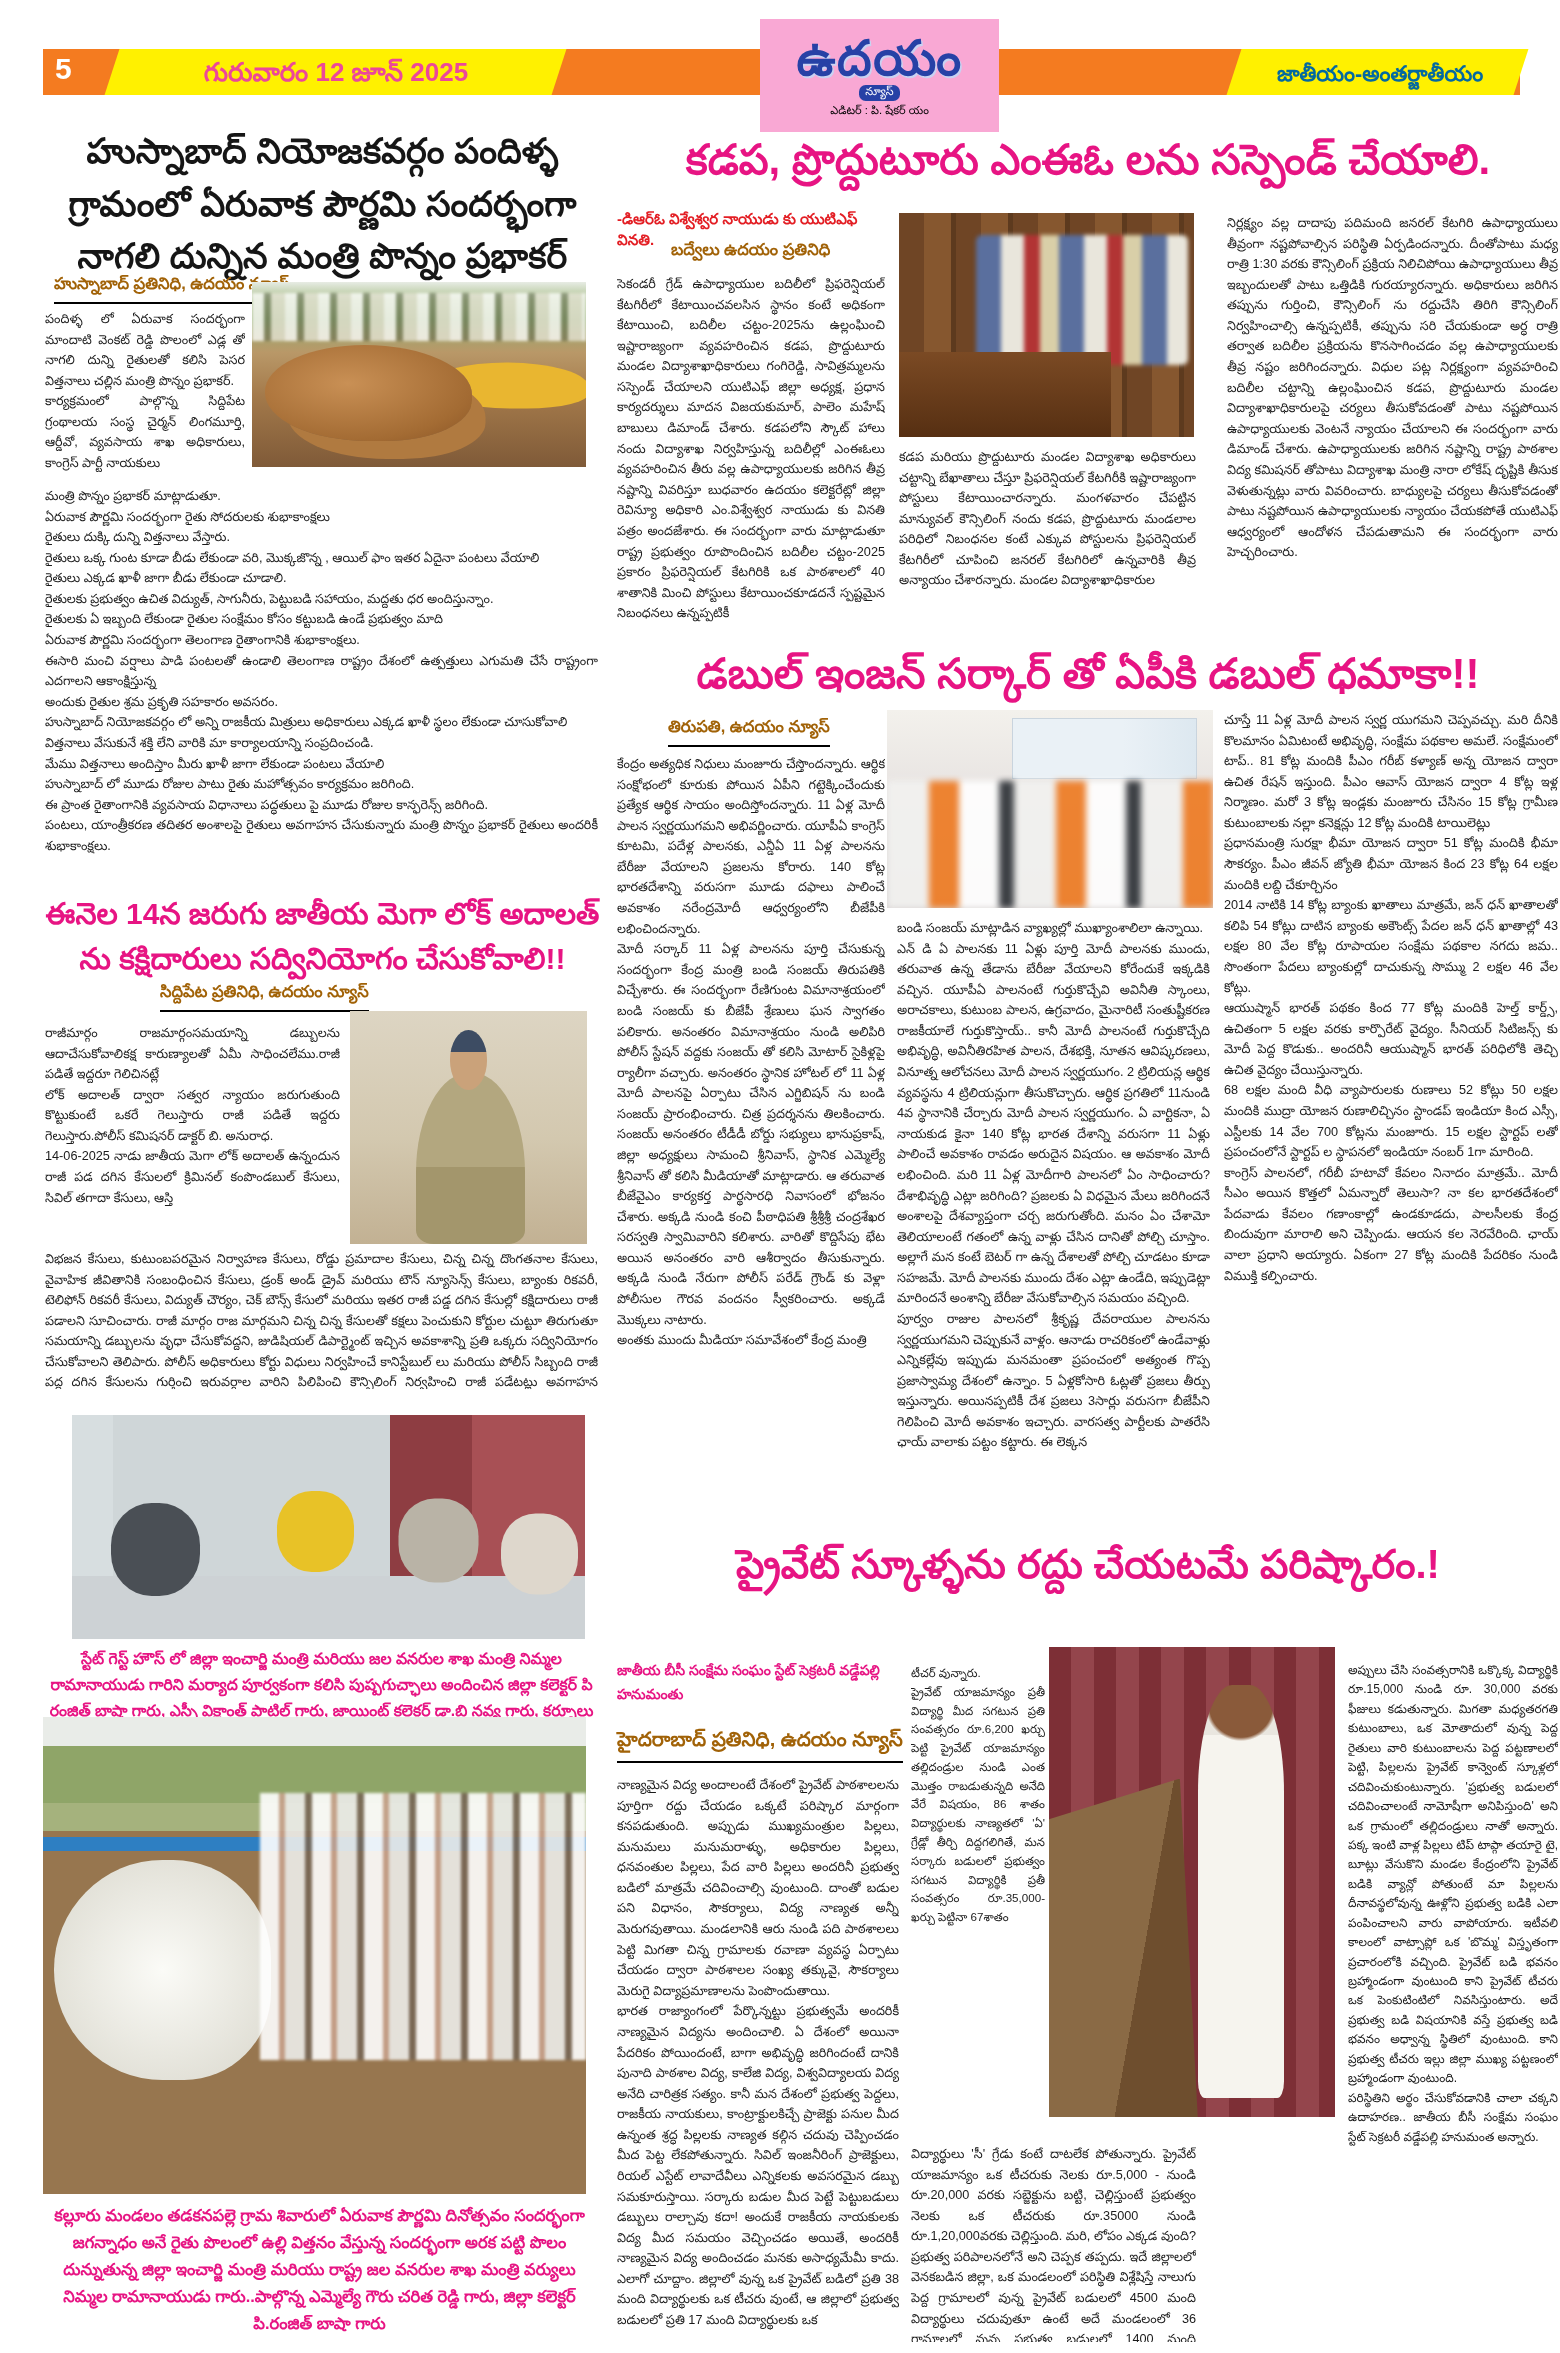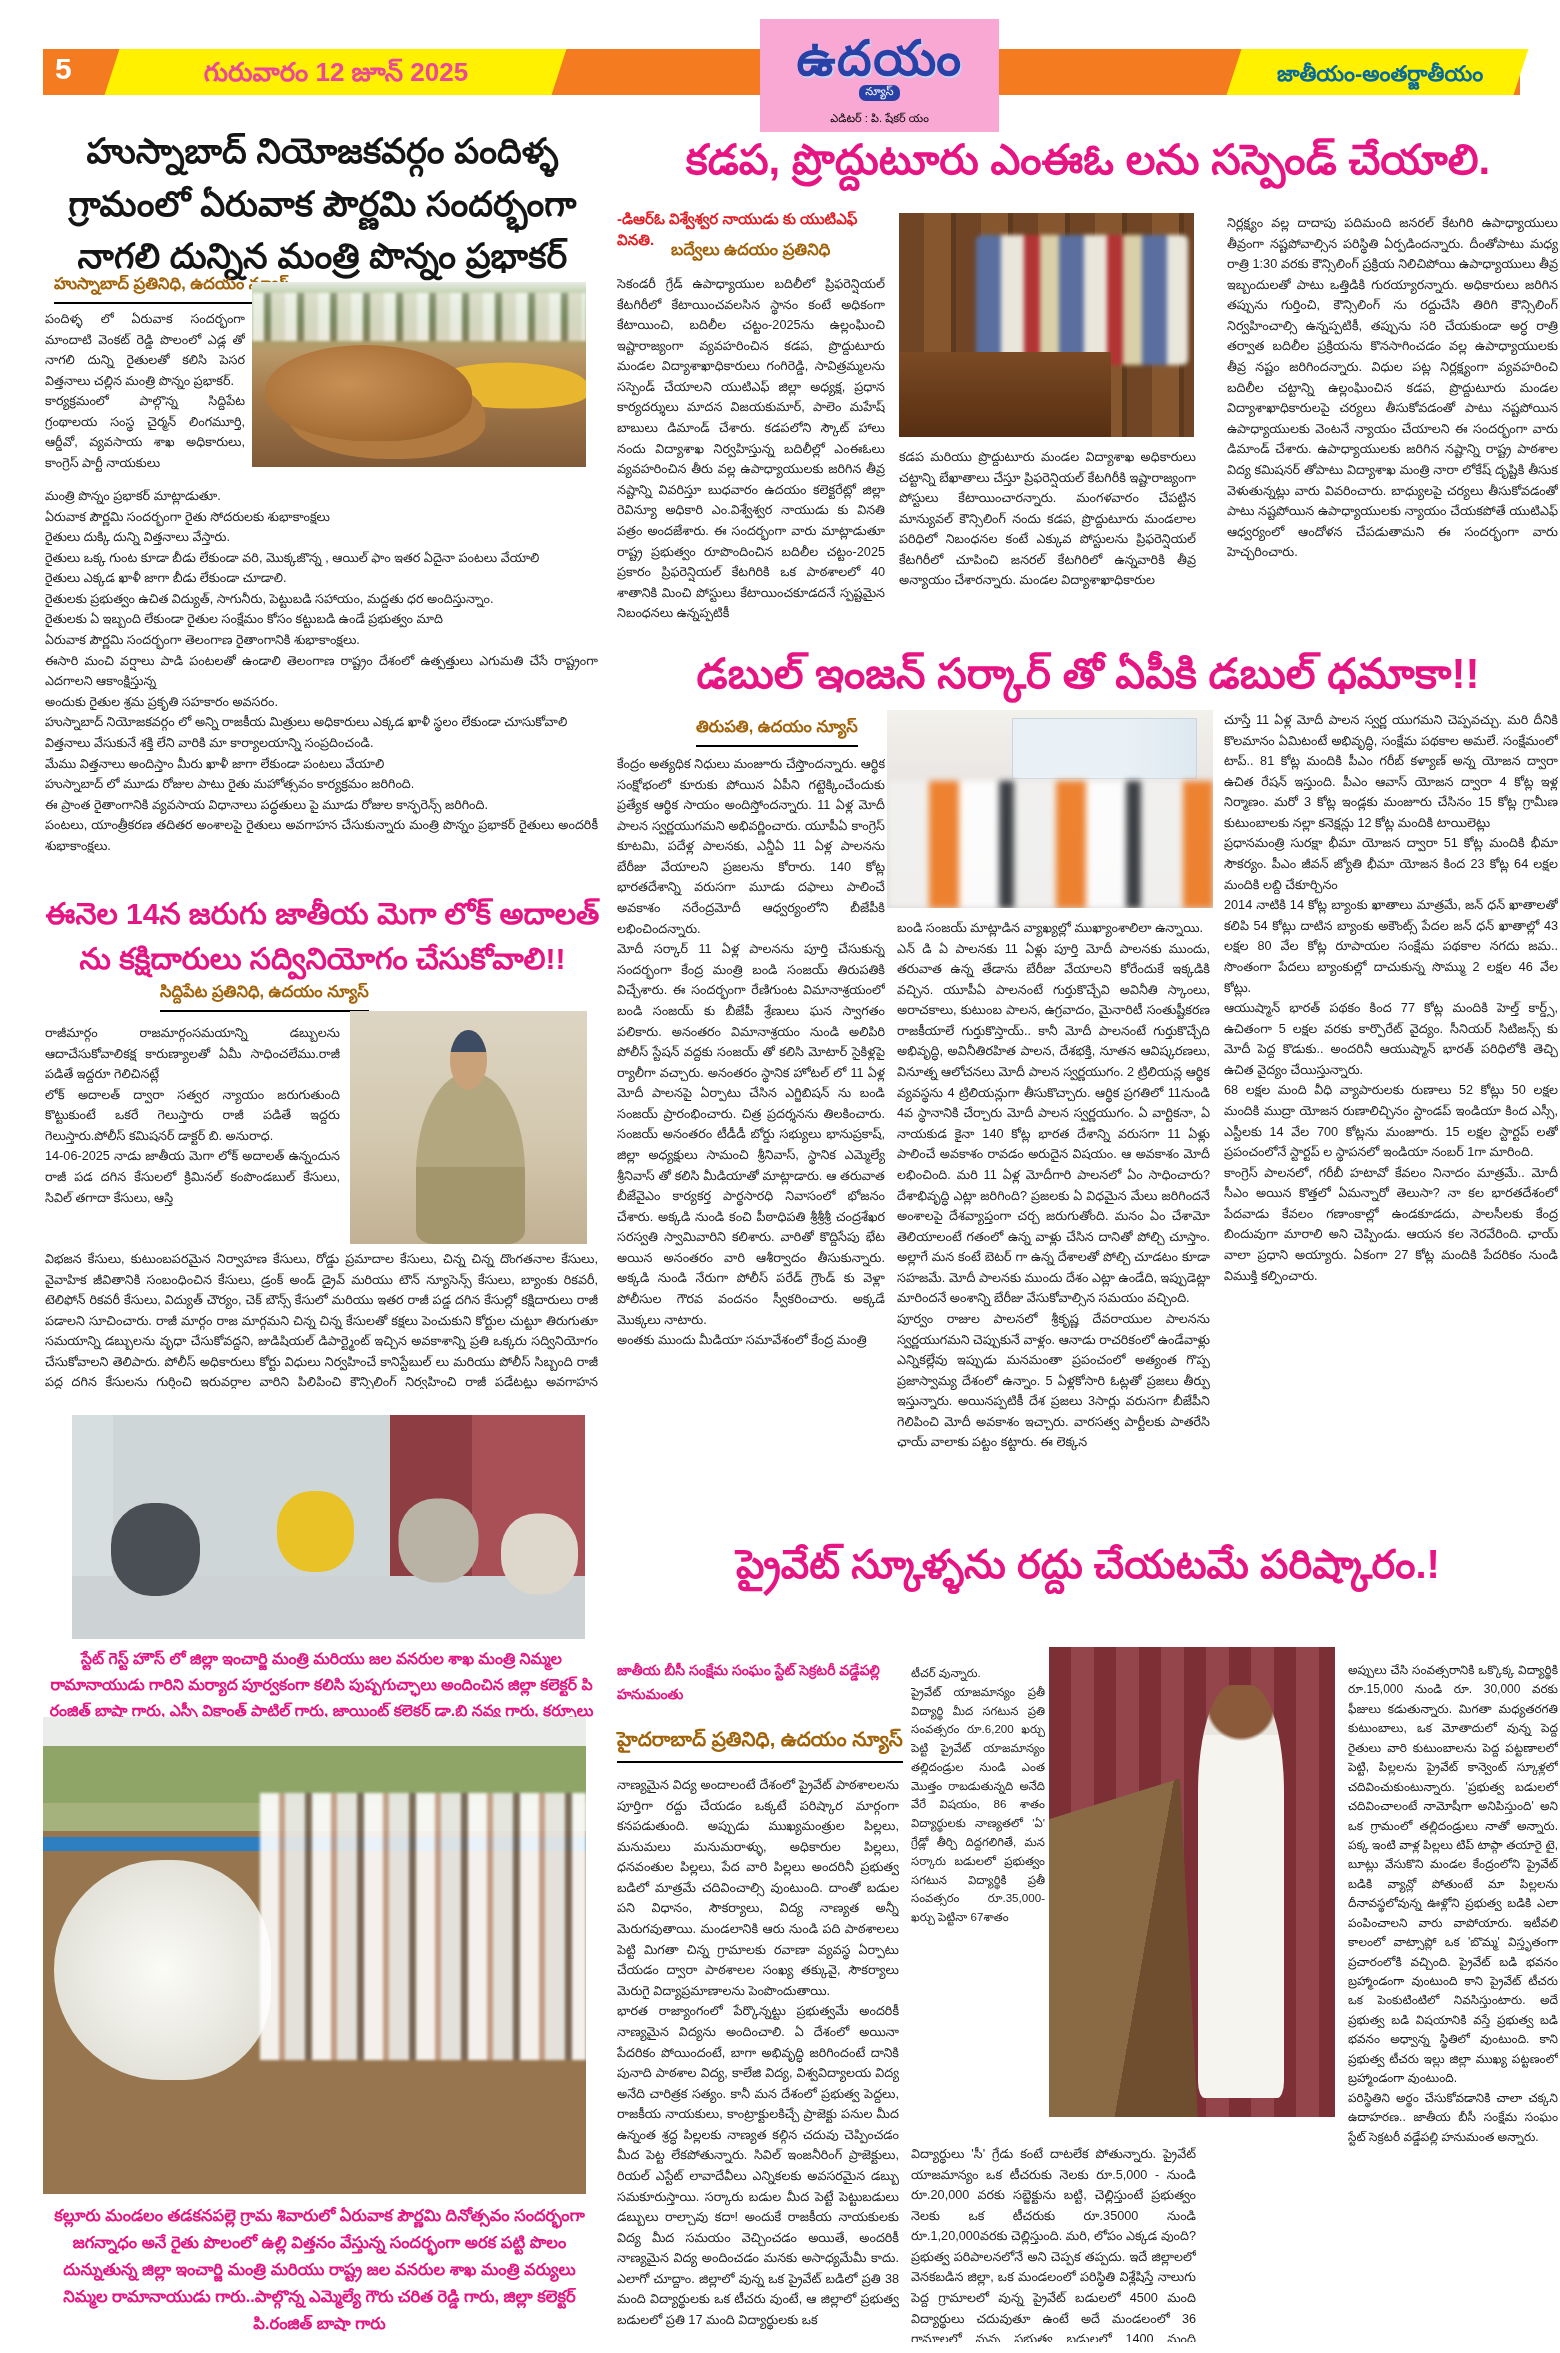--- a/index.html
+++ b/index.html
@@ -7,21 +7,21 @@
   
   .band{position:absolute;left:43px;top:49px;width:1477px;height:46px;background:#f47b20;}
   .skew{transform:skewX(-18deg);}
   .yellowband{position:absolute;background:#fff100;}
   .pagenum{position:absolute;left:55px;top:52px;color:#fff;font-size:30px;font-weight:bold;}
   .dateline{position:absolute;left:142px;top:57px;width:388px;text-align:center;font-size:26px;font-weight:bold;color:#ec4899;}
   .section-label{position:absolute;left:1246px;top:61px;width:268px;text-align:center;font-size:21.6px;font-weight:bold;color:#0369a1;}
   .logo-box{position:absolute;left:760px;top:19.4px;width:239px;height:113px;background:#f9a8d4;text-align:center;}
   .masthead{font-size:49px;font-weight:bold;color:#2741a6;line-height:1.05;margin-top:13.4px;letter-spacing:1.5px;text-shadow:1.5px 1.5px 0 #c9d2f2;}
   .masthead-sub{display:inline-block;background:#2741a6;color:#fff;font-size:11.2px;padding:0.7px 6px;border-radius:6.7px;margin-top:-4.5px;}
-  .editor-line{font-size:11.2px;color:#000;margin-top:11px;}
+  .editor-line{font-size:11.2px;color:#000;margin-top:3px;}
   
   .headline{position:absolute;font-weight:bold;text-align:center;line-height:1.5;}
   .h-black{color:#161616;}
   .h-pink{color:#e71483;}
   .subhead-red{position:absolute;color:#e31e24;font-weight:bold;font-size:15px;}
   .byline{position:absolute;font-weight:bold;font-size:16.4px;color:#a16207;border-bottom:2.2px solid #000;padding-bottom:4.5px;}
   .byline-pink{position:absolute;font-weight:bold;font-size:14px;color:#e71483;line-height:1.7;}
   .body-text{position:absolute;font-size:12.7px;line-height:1.62;text-align:justify;white-space:pre-line;overflow:hidden;color:#1a1a1a;}
   .caption{position:absolute;color:#e71483;font-weight:bold;text-align:center;line-height:1.65;}
   
@@ -102,21 +102,21 @@
 
 <div class="headline h-pink" style="left:626px;top:133px;width:924px;font-size:42px;line-height:1.3;">కడప, ప్రొద్దుటూరు ఎంఈఓ లను సస్పెండ్ చేయాలి.</div>
 <div class="subhead-red" style="left:617px;top:210px;width:276px;">-డిఆర్ఓ విశ్వేశ్వర నాయుడు కు యుటిఎఫ్ వినతి.</div>
 <div class="byline" style="left:671px;top:240px;border-bottom:none;">బద్వేలు ఉదయం ప్రతినిధి</div>
 <div class="photo p3" style="left:899px;top:213px;width:295px;height:224px;"></div>
 <div class="body-text" style="left:617px;top:274px;width:268px;height:370px;">సెకండరీ గ్రేడ్ ఉపాధ్యాయుల బదిలీలో ప్రిఫరెన్షియల్ కేటగిరీలో కేటాయించవలసిన స్థానం కంటే అధికంగా కేటాయించి, బదిలీల చట్టం-2025ను ఉల్లంఘించి ఇష్టారాజ్యంగా వ్యవహరించిన కడప, ప్రొద్దుటూరు మండల విద్యాశాఖాధికారులు గంగిరెడ్డి, సావిత్రమ్మలను సస్పెండ్ చేయాలని యుటిఎఫ్ జిల్లా అధ్యక్ష, ప్రధాన కార్యదర్శులు మాదన విజయకుమార్, పాలెం మహేష్ బాబులు డిమాండ్ చేశారు. కడపలోని స్కౌట్ హాలు నందు విద్యాశాఖ నిర్వహిస్తున్న బదిలీల్లో ఎంఈఓలు వ్యవహరించిన తీరు వల్ల ఉపాధ్యాయులకు జరిగిన తీవ్ర నష్టాన్ని వివరిస్తూ బుధవారం ఉదయం కలెక్టరేట్లో జిల్లా రెవిన్యూ అధికారి ఎం.విశ్వేశ్వర నాయుడు కు వినతి పత్రం అందజేశారు. ఈ సందర్భంగా వారు మాట్లాడుతూ రాష్ట్ర ప్రభుత్వం రూపొందించిన బదిలీల చట్టం-2025 ప్రకారం ప్రిఫరెన్షియల్ కేటగిరికి ఒక పాఠశాలలో 40 శాతానికి మించి పోస్టులు కేటాయించకూడదనే స్పష్టమైన నిబంధనలు ఉన్నప్పటికీ</div>
 <div class="body-text" style="left:899px;top:447px;width:297px;height:195px;">కడప మరియు ప్రొద్దుటూరు మండల విద్యాశాఖ అధికారులు చట్టాన్ని బేఖాతాలు చేస్తూ ప్రిఫరెన్షియల్ కేటగిరీకి ఇష్టారాజ్యంగా పోస్టులు కేటాయించారన్నారు. మంగళవారం చేపట్టిన మాన్యువల్ కౌన్సిలింగ్ నందు కడప, ప్రొద్దుటూరు మండలాల పరిధిలో నిబంధనల కంటే ఎక్కువ పోస్టులను ప్రిఫరెన్షియల్ కేటగిరీలో చూపించి జనరల్ కేటగిరిలో ఉన్నవారికి తీవ్ర అన్యాయం చేశారన్నారు. మండల విద్యాశాఖాధికారుల</div>
 <div class="body-text" style="left:1227px;top:213px;width:331px;height:429px;">నిర్లక్ష్యం వల్ల దాదాపు పదిమంది జనరల్ కేటగిరి ఉపాధ్యాయులు తీవ్రంగా నష్టపోవాల్సిన పరిస్థితి ఏర్పడిందన్నారు. దీంతోపాటు మధ్య రాత్రి 1:30 వరకు కౌన్సిలింగ్ ప్రక్రియ నిలిచిపోయి ఉపాధ్యాయులు తీవ్ర ఇబ్బందులతో పాటు ఒత్తిడికి గురయ్యారన్నారు. అధికారులు జరిగిన తప్పును గుర్తించి, కౌన్సిలింగ్ ను రద్దుచేసి తిరిగి కౌన్సిలింగ్ నిర్వహించాల్సి ఉన్నప్పటికీ, తప్పును సరి చేయకుండా అర్ధ రాత్రి తర్వాత బదిలీల ప్రక్రియను కొనసాగించడం వల్ల ఉపాధ్యాయులకు తీవ్ర నష్టం జరిగిందన్నారు. విధుల పట్ల నిర్లక్ష్యంగా వ్యవహరించి బదిలీల చట్టాన్ని ఉల్లంఘించిన కడప, ప్రొద్దుటూరు మండల విద్యాశాఖాధికారులపై చర్యలు తీసుకోవడంతో పాటు నష్టపోయిన ఉపాధ్యాయులకు వెంటనే న్యాయం చేయాలని ఈ సందర్భంగా వారు డిమాండ్ చేశారు. ఉపాధ్యాయులకు జరిగిన నష్టాన్ని రాష్ట్ర పాఠశాల విద్య కమిషనర్ తోపాటు విద్యాశాఖ మంత్రి నారా లోకేష్ దృష్టికి తీసుక వెళుతున్నట్లు వారు వివరించారు. బాధ్యులపై చర్యలు తీసుకోవడంతో పాటు నష్టపోయిన ఉపాధ్యాయులకు న్యాయం చేయకపోతే యుటిఎఫ్ ఆధ్వర్యంలో ఆందోళన చేపడుతామని ఈ సందర్భంగా వారు హెచ్చరించారు.</div>
 
 <div class="headline h-pink" style="left:626px;top:647px;width:924px;font-size:42px;line-height:1.3;">డబుల్ ఇంజన్ సర్కార్ తో ఏపీకి డబుల్ ధమాకా!!</div>
-<div class="byline" style="left:696px;top:717px;">తిరుపతి, ఉదయం న్యూస్</div>
+<div class="byline" style="left:668px;top:717px;">తిరుపతి, ఉదయం న్యూస్</div>
 <div class="photo p4" style="left:887px;top:710px;width:326px;height:198px;"></div>
 <div class="body-text" style="left:617px;top:754px;width:268px;height:774px;">కేంద్రం అత్యధిక నిధులు మంజూరు చేస్తొందన్నారు. ఆర్థిక సంక్షోభంలో కూరుకు పోయిన ఏపీని గట్టెక్కించేందుకు ప్రత్యేక ఆర్థిక సాయం అందిస్తోందన్నారు. 11 ఏళ్ల మోదీ పాలన స్వర్ణయుగమని అభివర్ణించారు. యూపీఏ కాంగ్రెస్ కూటమి, పదేళ్ల పాలనకు, ఎన్డీఏ 11 ఏళ్ల పాలనను బేరీజు వేయాలని ప్రజలను కోరారు. 140 కోట్ల భారతదేశాన్ని వరుసగా మూడు దఫాలు పాలించే అవకాశం నరేంద్రమోదీ ఆధ్వర్యంలోని బీజేపీకి లభించిందన్నారు.
 మోదీ సర్కార్ 11 ఏళ్ల పాలనను పూర్తి చేసుకున్న సందర్భంగా కేంద్ర మంత్రి బండి సంజయ్ తిరుపతికి విచ్చేశారు. ఈ సందర్భంగా రేణిగుంట విమానాశ్రయంలో బండి సంజయ్ కు బీజేపీ శ్రేణులు ఘన స్వాగతం పలికారు. అనంతరం విమానాశ్రయం నుండి అలిపిరి పోలీస్ స్టేషన్ వద్దకు సంజయ్ తో కలిసి మోటార్ సైకిళ్లపై ర్యాలీగా వచ్చారు. అనంతరం స్థానిక హోటల్ లో 11 ఏళ్ల మోదీ పాలనపై ఏర్పాటు చేసిన ఎగ్జిబిషన్ ను బండి సంజయ్ ప్రారంభించారు. చిత్ర ప్రదర్శనను తిలకించారు. సంజయ్ అనంతరం టీడీడీ బోర్డు సభ్యులు భానుప్రకాష్, జిల్లా అధ్యక్షులు సామంచి శ్రీనివాస్, స్థానిక ఎమ్మెల్యే శ్రీనివాస్ తో కలిసి మీడియాతో మాట్లాడారు. ఆ తరువాత బీజేవైఎం కార్యకర్త పార్థసారధి నివాసంలో భోజనం చేశారు. అక్కడి నుండి కంచి పీఠాధిపతి శ్రీశ్రీశ్రీ చంద్రశేఖర సరస్వతి స్వామివారిని కలిశారు. వారితో కొద్దిసేపు భేట అయిన అనంతరం వారి ఆశీర్వాదం తీసుకున్నారు. అక్కడి నుండి నేరుగా పోలీస్ పరేడ్ గ్రౌండ్ కు వెళ్లా పోలీసుల గౌరవ వందనం స్వీకరించారు. అక్కడే మొక్కలు నాటారు.
 అంతకు ముందు మీడియా సమావేశంలో కేంద్ర మంత్రి</div>
 <div class="body-text" style="left:897px;top:918px;width:313px;height:610px;">బండి సంజయ్ మాట్లాడిన వ్యాఖ్యల్లో ముఖ్యాంశాలిలా ఉన్నాయి.
 ఎన్ డి ఏ పాలనకు 11 ఏళ్లు పూర్తి మోదీ పాలనకు ముందు, తరువాత ఉన్న తేడాను బేరీజు వేయాలని కోరేందుకే ఇక్కడికి వచ్చిన. యూపీఏ పాలనంటే గుర్తుకొచ్చేవి అవినీతి స్కాంలు, అరాచకాలు, కుటుంబ పాలన, ఉగ్రవాదం, మైనారిటీ సంతుష్టీకరణ రాజకీయాలే గుర్తుకొస్తాయ్.. కానీ మోదీ పాలనంటే గుర్తుకొచ్చేది అభివృద్ధి, అవినీతిరహిత పాలన, దేశభక్తి, నూతన ఆవిష్కరణలు, వినూత్న ఆలోచనలు మోదీ పాలన స్వర్ణయుగం. 2 ట్రిలియన్ల ఆర్థిక వ్యవస్థను 4 ట్రిలియన్లుగా తీసుకొచ్చారు. ఆర్థిక ప్రగతిలో 11నుండి 4వ స్థానానికి చేర్చారు మోదీ పాలన స్వర్ణయుగం. ఏ వార్టికనా, ఏ నాయకుడ కైనా 140 కోట్ల భారత దేశాన్ని వరుసగా 11 ఏళ్లు పాలించే అవకాశం రావడం అరుదైన విషయం. ఆ అవకాశం మోదీ లభించింది. మరి 11 ఏళ్ల మోదీగారి పాలనలో ఏం సాధించారు? దేశాభివృద్ధి ఎట్లా జరిగింది? ప్రజలకు ఏ విధమైన మేలు జరిగిందనే అంశాలపై దేశవ్యాప్తంగా చర్చ జరుగుతోంది. మనం ఏం చేశామో తెలియాలంటే గతంలో ఉన్న వాళ్లు చేసిన దానితో పోల్చి చూస్తాం. అల్లాగే మన కంటే బెటర్ గా ఉన్న దేశాలతో పోల్చి చూడటం కూడా సహజమే. మోదీ పాలనకు ముందు దేశం ఎట్లా ఉండేది, ఇప్పుడెట్లా మారిందనే అంశాన్ని బేరీజు వేసుకోవాల్సిన సమయం వచ్చింది.
 పూర్వం రాజుల పాలనలో శ్రీకృష్ణ దేవరాయుల పాలనను స్వర్ణయుగమని చెప్పుకునే వాళ్లం. ఆనాడు రాచరికంలో ఉండేవాళ్లు ఎన్నికల్లేవు ఇప్పుడు మనమంతా ప్రపంచంలో అత్యంత గొప్ప ప్రజాస్వామ్య దేశంలో ఉన్నాం. 5 ఏళ్లకోసారి ఓట్లతో ప్రజలు తీర్పు ఇస్తున్నారు. అయినప్పటికీ దేశ ప్రజలు 3సార్లు వరుసగా బీజేపీని గెలిపించి మోదీ అవకాశం ఇచ్చారు. వారసత్వ పార్టీలకు పాతరేసి ఛాయ్ వాలాకు పట్టం కట్టారు. ఈ లెక్కన</div>
 <div class="body-text" style="left:1224px;top:710px;width:334px;height:818px;">చూస్తే 11 ఏళ్ల మోదీ పాలన స్వర్ణ యుగమని చెప్పవచ్చు. మరి దీనికి కొలమానం ఏమిటంటే అభివృద్ధి, సంక్షేమ పథకాల అమలే. సంక్షేమంలో టాప్.. 81 కోట్ల మందికి పీఎం గరీబ్ కళ్యాణ్ అన్న యోజన ద్వారా ఉచిత రేషన్ ఇస్తుంది. పీఎం ఆవాస్ యోజన ద్వారా 4 కోట్ల ఇళ్ల నిర్మాణం. మరో 3 కోట్ల ఇండ్లకు మంజూరు చేసినం 15 కోట్ల గ్రామీణ కుటుంబాలకు నల్లా కనెక్షన్లు 12 కోట్ల మందికి టాయిలెట్లు
 ప్రధానమంత్రి సురక్షా భీమా యోజన ద్వారా 51 కోట్ల మందికి భీమా సౌకర్యం. పీఎం జీవన్ జ్యోతి భీమా యోజన కింద 23 కోట్ల 64 లక్షల మందికి లబ్ది చేకూర్చినం
 2014 నాటికి 14 కోట్ల బ్యాంకు ఖాతాలు మాత్రమే, జన్ ధన్ ఖాతాలతో కలిపి 54 కోట్లు దాటిన బ్యాంకు అకౌంట్స్ పేదల జన్ ధన్ ఖాతాల్లో 43 లక్షల 80 వేల కోట్ల రూపాయల సంక్షేమ పథకాల నగదు జమ.. సొంతంగా పేదలు బ్యాంకుల్లో దాచుకున్న సొమ్ము 2 లక్షల 46 వేల కోట్లు.

